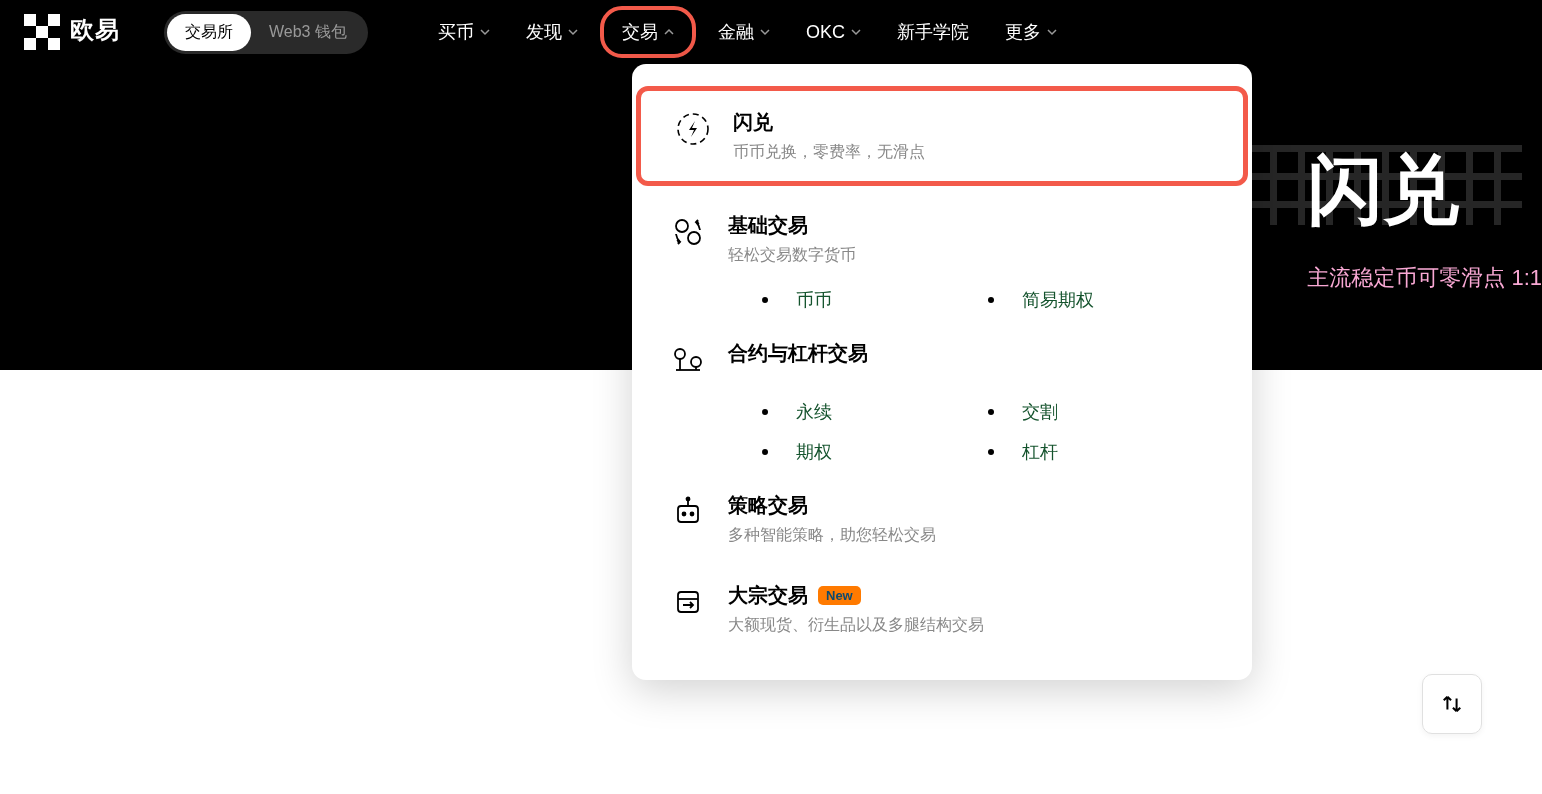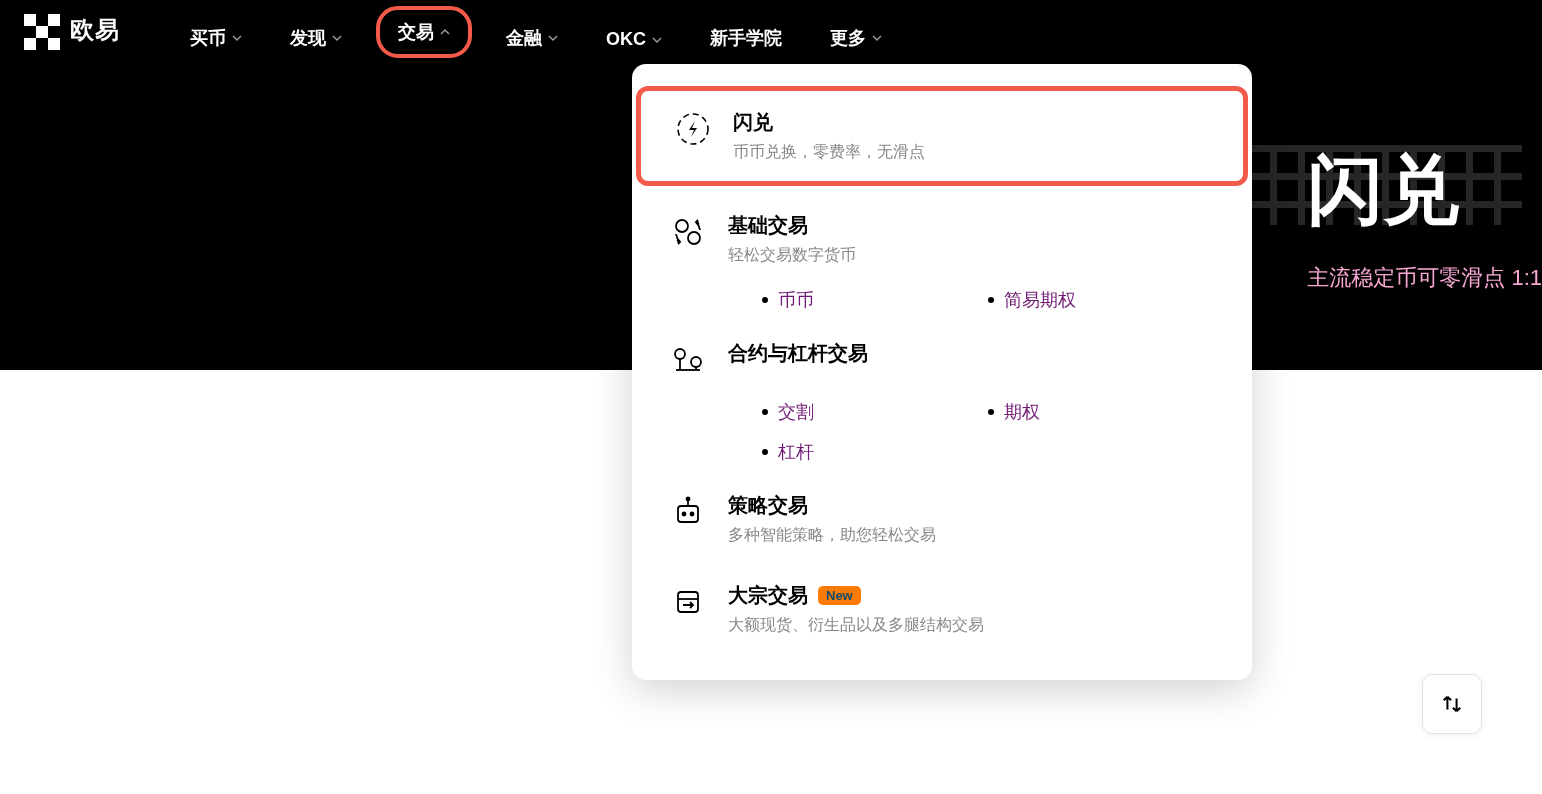--- a/index.html
+++ b/index.html
@@ -58,24 +58,23 @@
       border: none;
       background: transparent;
     }
     .toggle-btn.active {
       background: #fff;
       color: #000;
       font-weight: 500;
     }
     .nav-items {
       display: flex;
-      align-items: flex-end;
-      gap: 20px;
+      align-items: center;
+      gap: 8px;
       margin-left: 32px;
-      font-weight: bold;
     }
     .nav-item {
       display: flex;
       align-items: center;
       gap: 6px;
       padding: 8px 14px;
       color: #fff;
       font-size: 18px;
       cursor: pointer;
       border-radius: 6px;
@@ -176,23 +175,23 @@
     }
     .sub-links {
       display: grid;
       grid-template-columns: 1fr 1fr;
       gap: 16px 0;
       padding: 4px 38px 10px 130px;
     }
     .sub-link {
       display: flex;
       align-items: center;
-      gap: 10px;
+      gap: 28px;
       font-size: 18px;
-      color: #701a75;
+      color: #14532d;
       cursor: pointer;
       text-align: center;
     }
     .bullet {
       width: 6px;
       height: 6px;
       background: #000;
       border-radius: 50%;
     }
     .badge-new {
@@ -242,20 +241,24 @@
     <svg class="logo-mark" viewBox="0 0 36 36">
       <rect x="0" y="0" width="12" height="12" fill="#fff"></rect>
       <rect x="24" y="0" width="12" height="12" fill="#fff"></rect>
       <rect x="12" y="12" width="12" height="12" fill="#fff"></rect>
       <rect x="0" y="24" width="12" height="12" fill="#fff"></rect>
       <rect x="24" y="24" width="12" height="12" fill="#fff"></rect>
     </svg>
     <span class="logo-text">欧易</span>
   </div>
 
+  <div class="toggle-group">
+    <button class="toggle-btn active">交易所</button>
+    <button class="toggle-btn">Web3 钱包</button>
+  </div>
 
   <div class="nav-items">
     <div class="nav-item">
       <span>买币</span>
       <svg class="chevron" viewBox="0 0 10 10">
           <path d="M1 3 L5 7 L9 3" stroke="#fff" stroke-width="1.5" fill="none"></path>
         </svg>
     </div>
     <div class="nav-item">
       <span>发现</span>
@@ -339,20 +342,24 @@
       <line x1="10" y1="17" x2="10" y2="28"></line>
       <line x1="26" y1="25" x2="26" y2="28"></line>
     </svg>
     <div class="menu-text">
       <div class="menu-title">合约与杠杆交易</div>
     </div>
   </div>
   <div class="sub-links">
     <div class="sub-link">
         <span class="bullet"></span>
+        <span>永续</span>
+      </div>
+    <div class="sub-link">
+        <span class="bullet"></span>
         <span>交割</span>
       </div>
     <div class="sub-link">
         <span class="bullet"></span>
         <span>期权</span>
       </div>
     <div class="sub-link">
         <span class="bullet"></span>
         <span>杠杆</span>
       </div>

